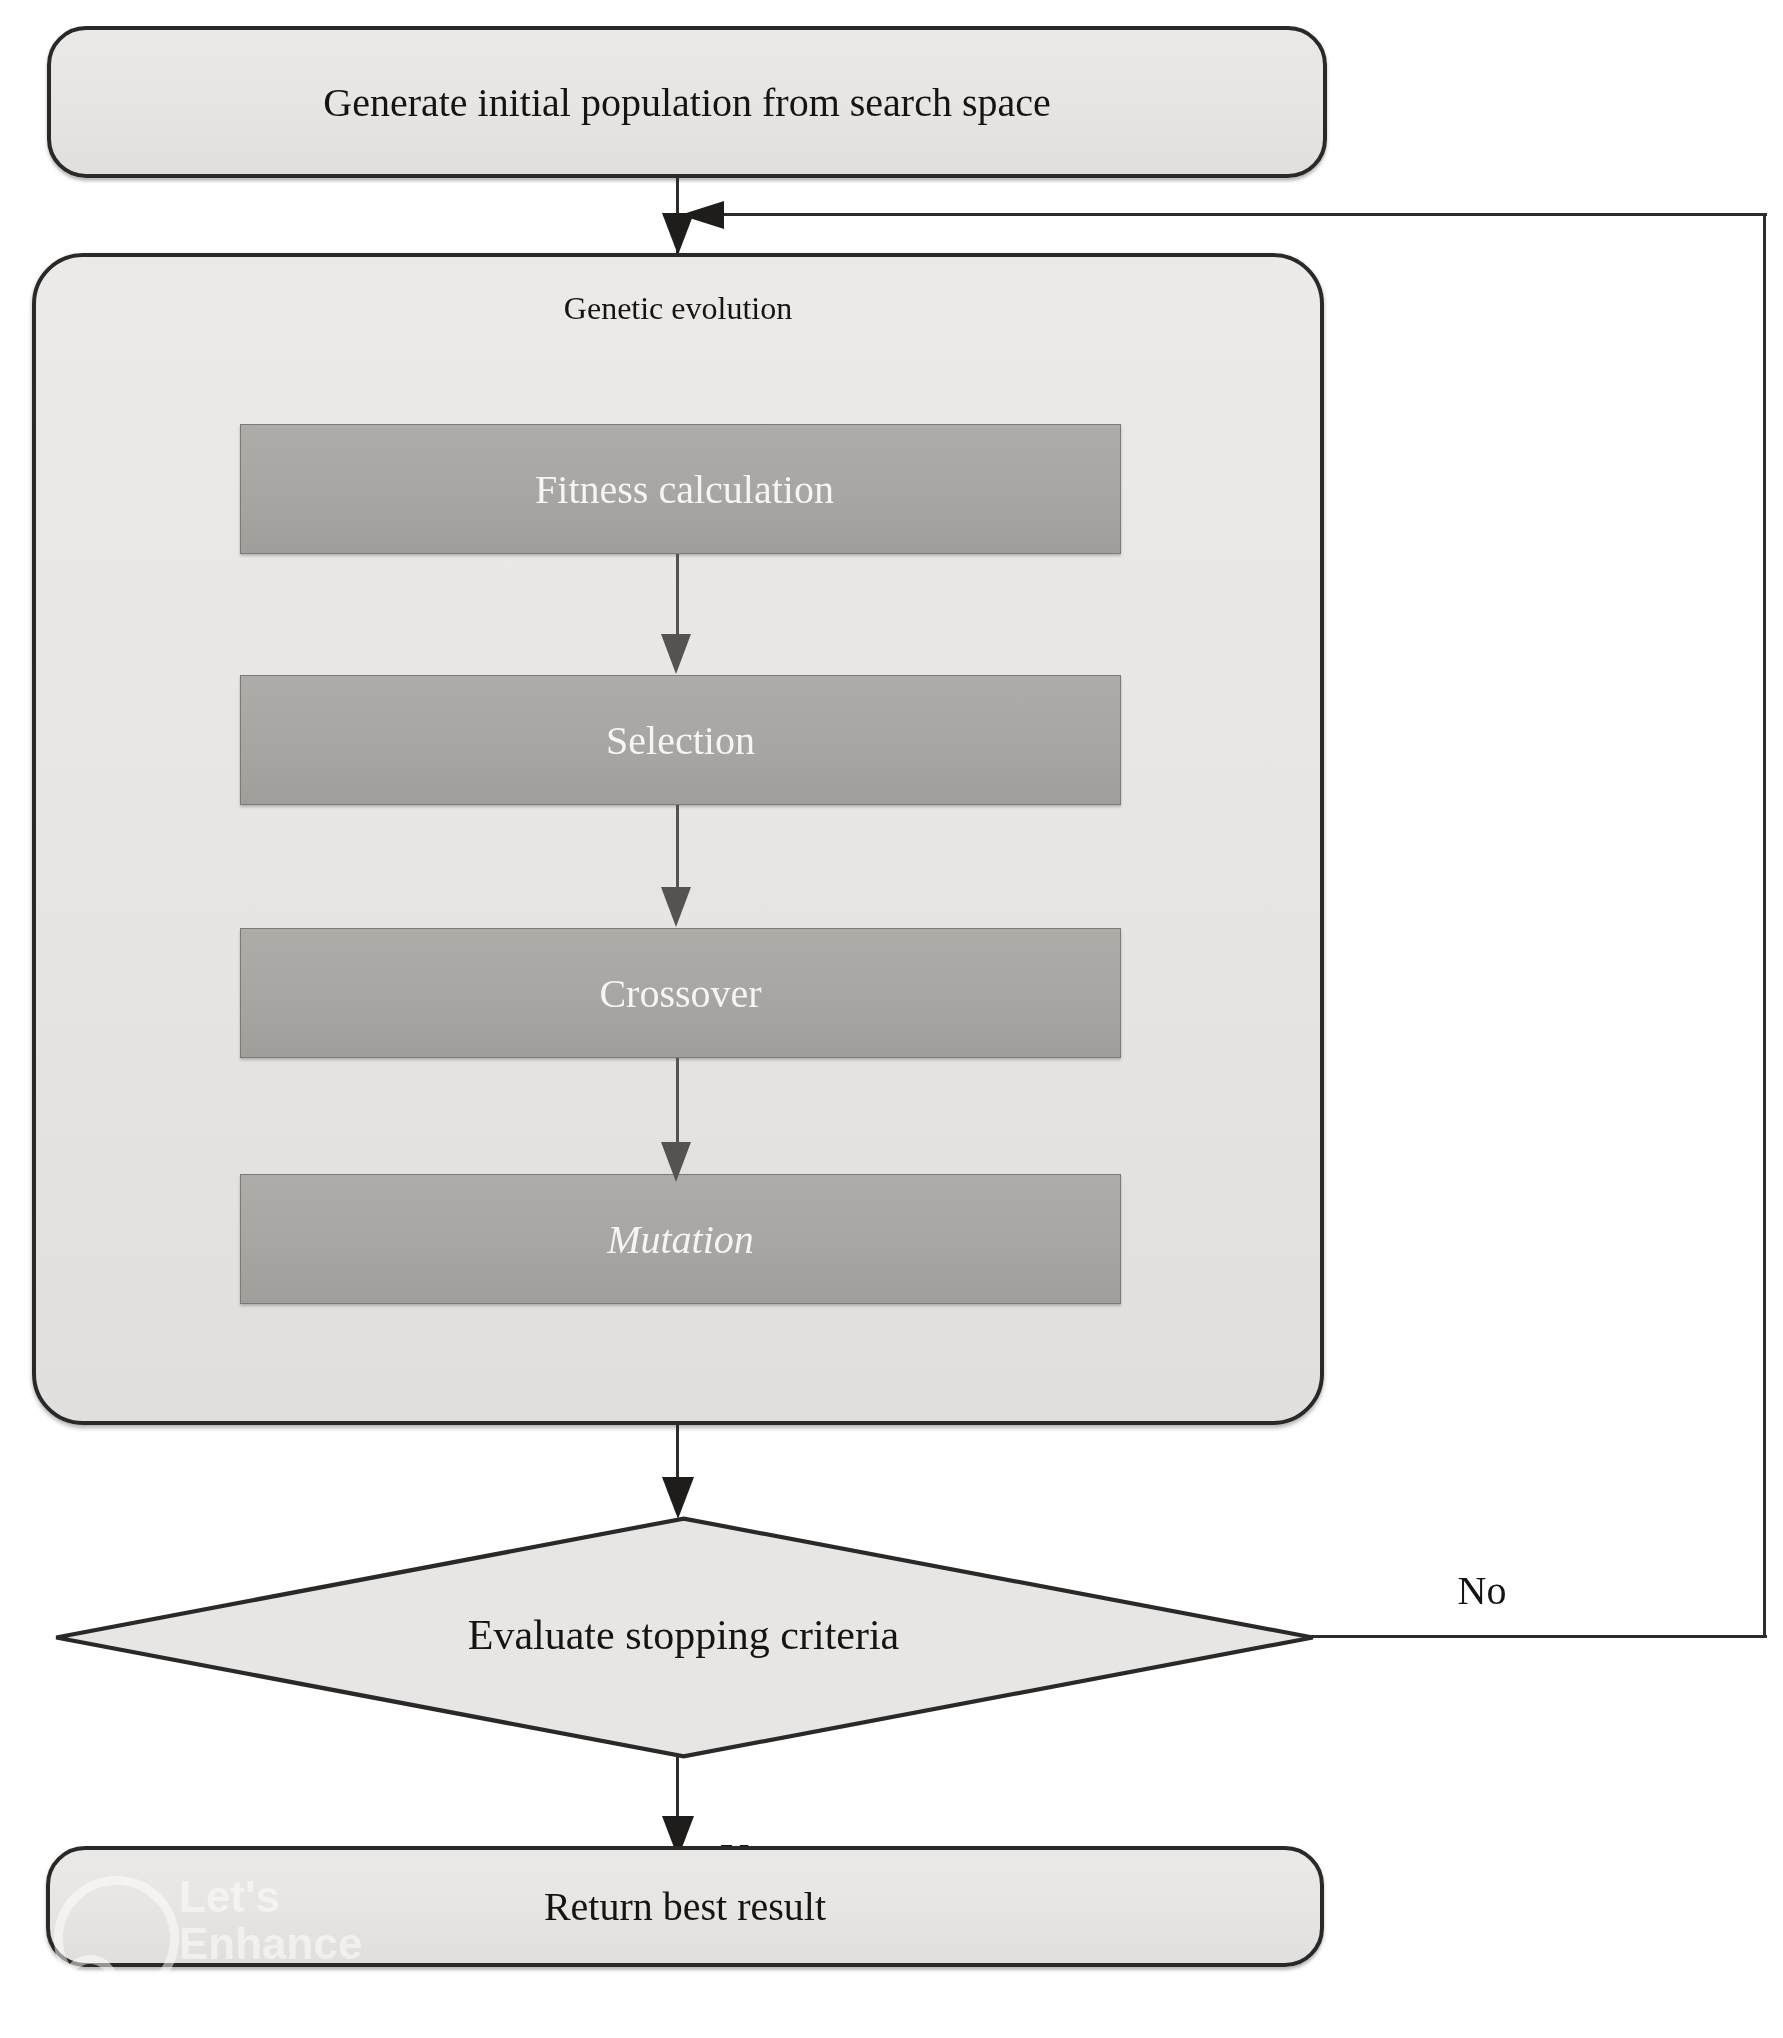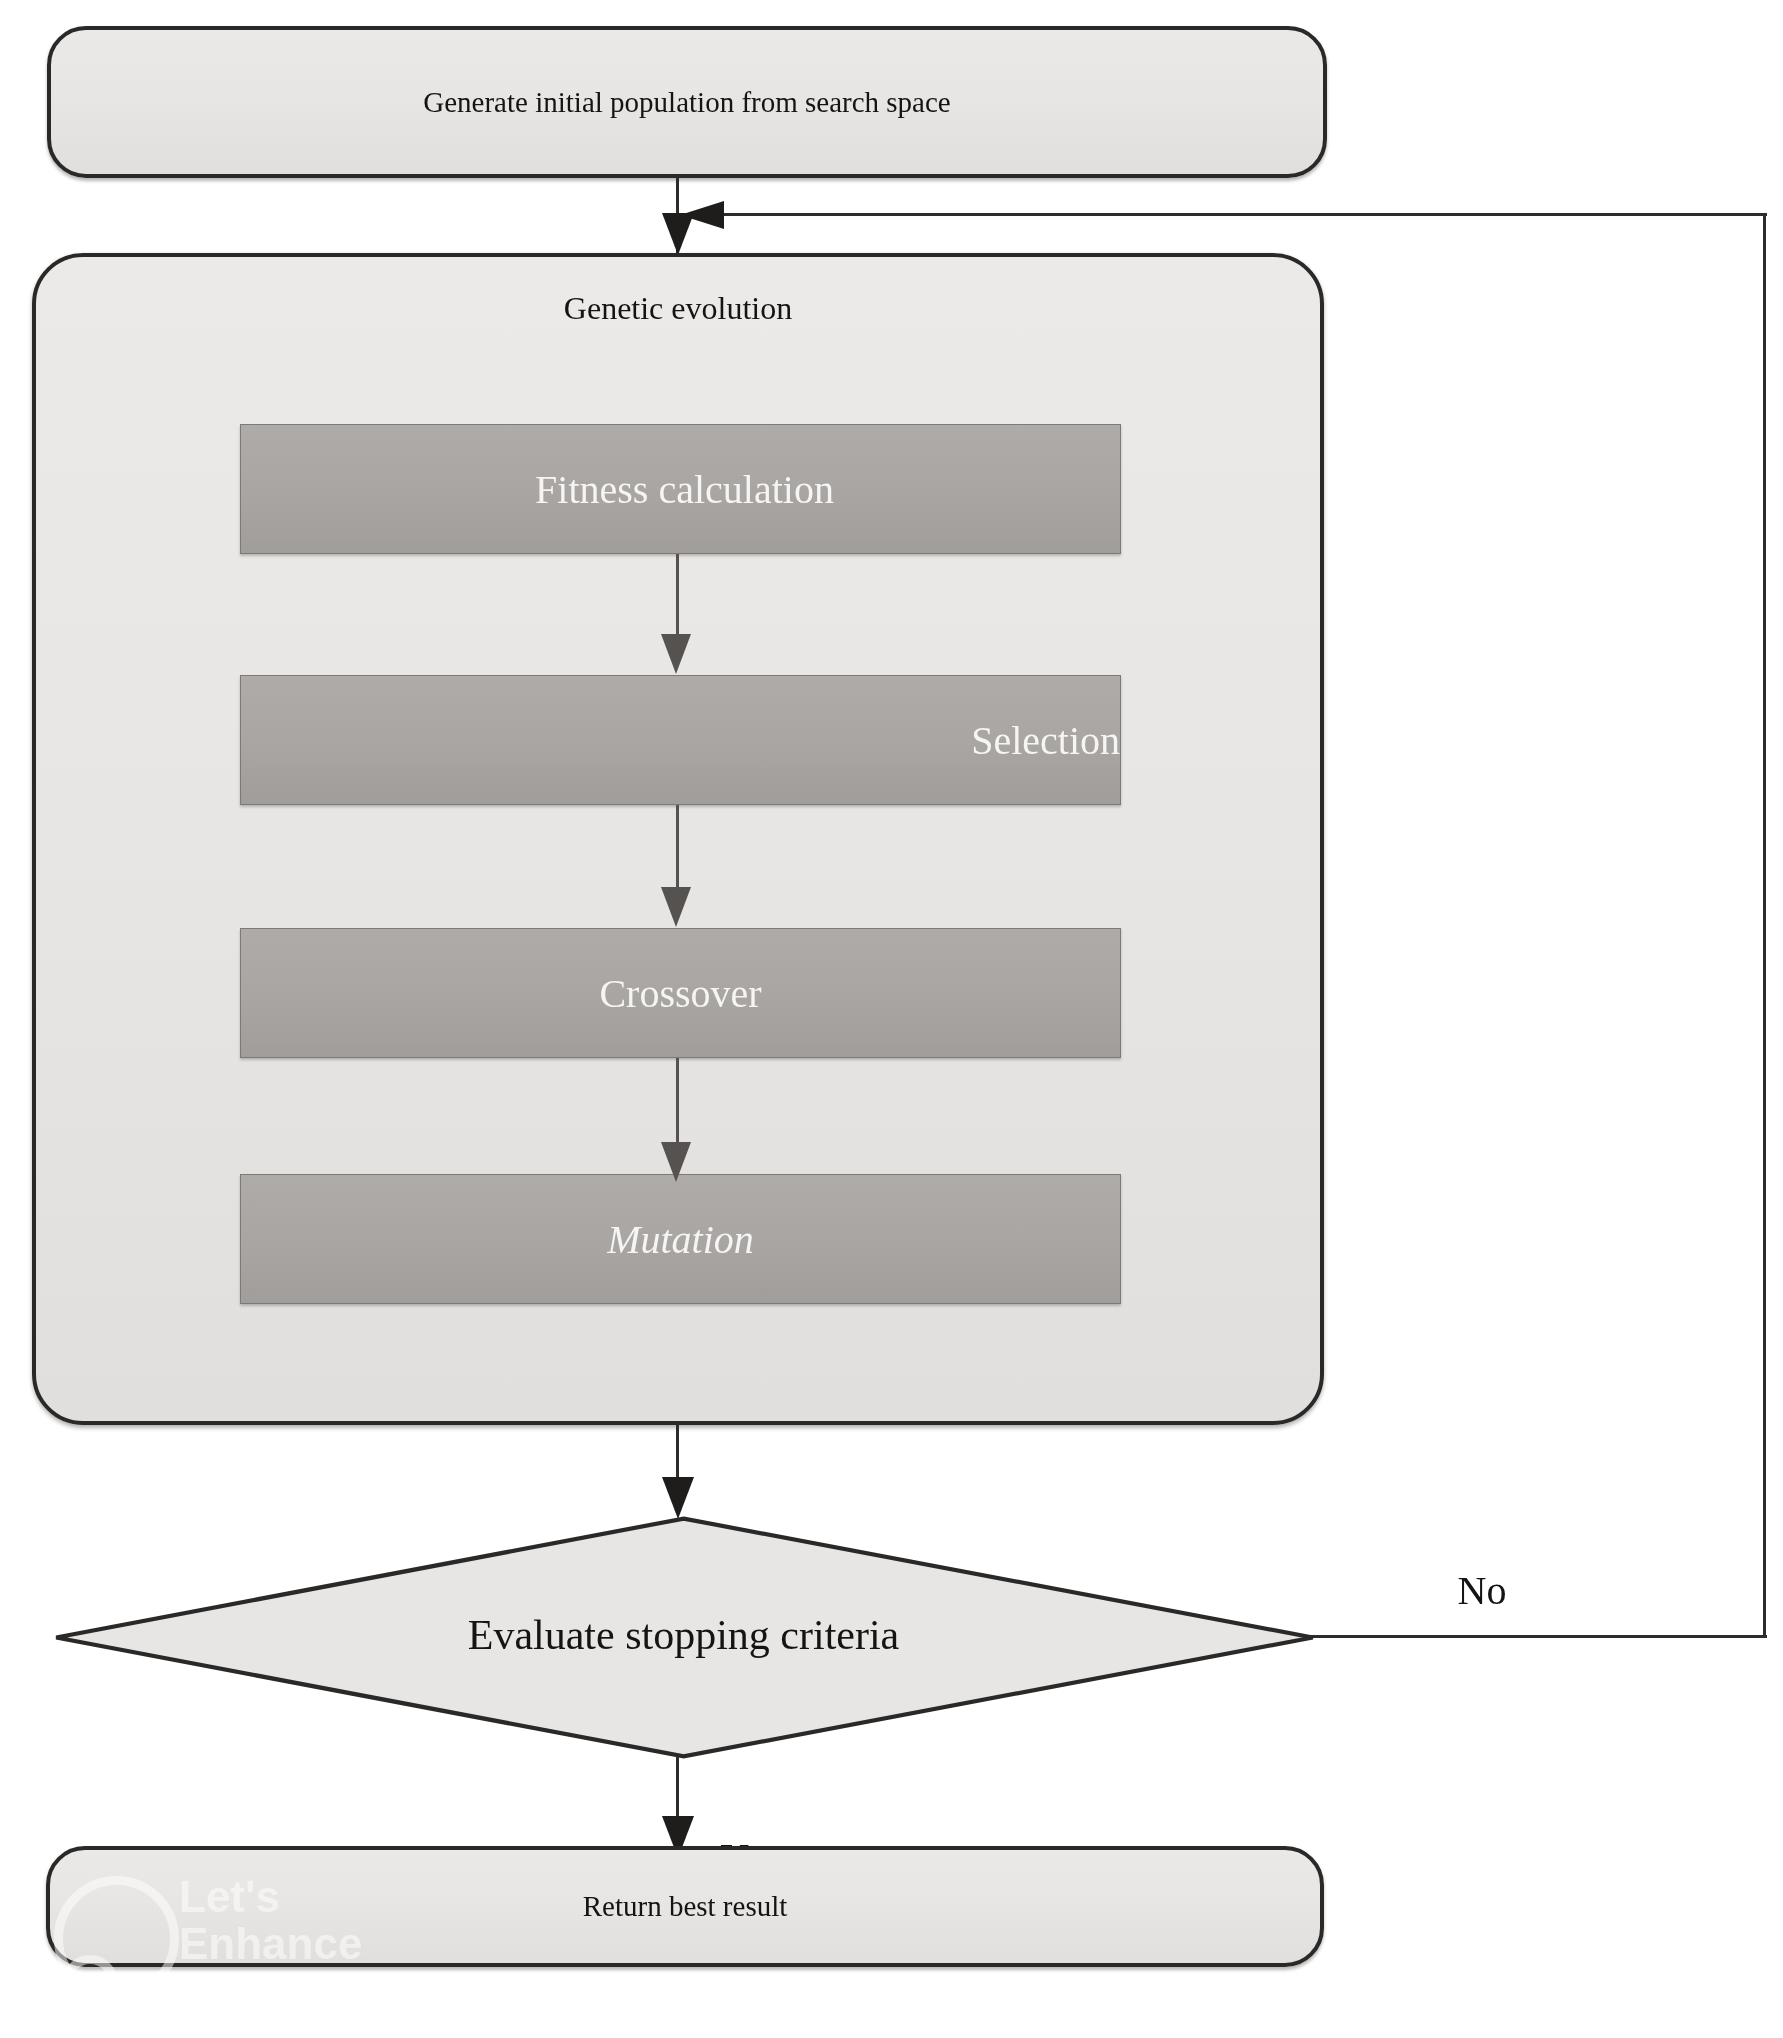--- a/index.html
+++ b/index.html
@@ -22,21 +22,21 @@
   .page{position:relative;width:1784px;height:2038px;background:var(--background);overflow:hidden;}
 
   .rnode{
     position:absolute;
     background:linear-gradient(180deg,#ebe9e7 0%,var(--node-fill) 45%,var(--node-fill-dark) 100%);
     border:4.2px solid var(--node-border);
     border-radius:39px;
     box-shadow:0 2.5px 3.4px rgba(0,0,0,0.28);
     display:flex;align-items:center;justify-content:center;
     color:var(--text);
-    font-size:29px;
+    font-size:40px;
     text-align:center;
   }
   .loop{
     position:absolute;
     left:32px;top:253px;width:1292px;height:1172px;
     background:linear-gradient(180deg,#eceae8 0%,var(--node-fill) 50%,var(--node-fill-dark) 100%);
     border:4.2px solid var(--node-border);
     border-radius:51px;
     box-shadow:0 2.5px 4.2px rgba(0,0,0,0.3);
   }
@@ -104,21 +104,21 @@
   <div class="hline" style="left:724px;top:213px;width:1043px;"></div>
   <div class="vline" style="left:1763px;top:213px;height:1425px;"></div>
   <div class="hline" style="left:1307px;top:1635px;width:460px;"></div>
 
   <div class="loop"></div>
   <div class="loop-title">Genetic evolution</div>
 
   <div class="step" style="top:424px;padding-left:8px;">
     <span>Fitness calculation</span>
   </div>
-  <div class="step" style="top:675px;justify-content:flex-end;">
+  <div class="step" style="top:675px;">
     <span>Selection</span>
   </div>
   <div class="step" style="top:928px;">
     <span>Crossover</span>
   </div>
   <div class="step" style="top:1174px;font-style:italic;">
     <span>Mutation</span>
   </div>
 
   <div class="vline gray" style="left:676px;top:554px;height:80px;"></div>

